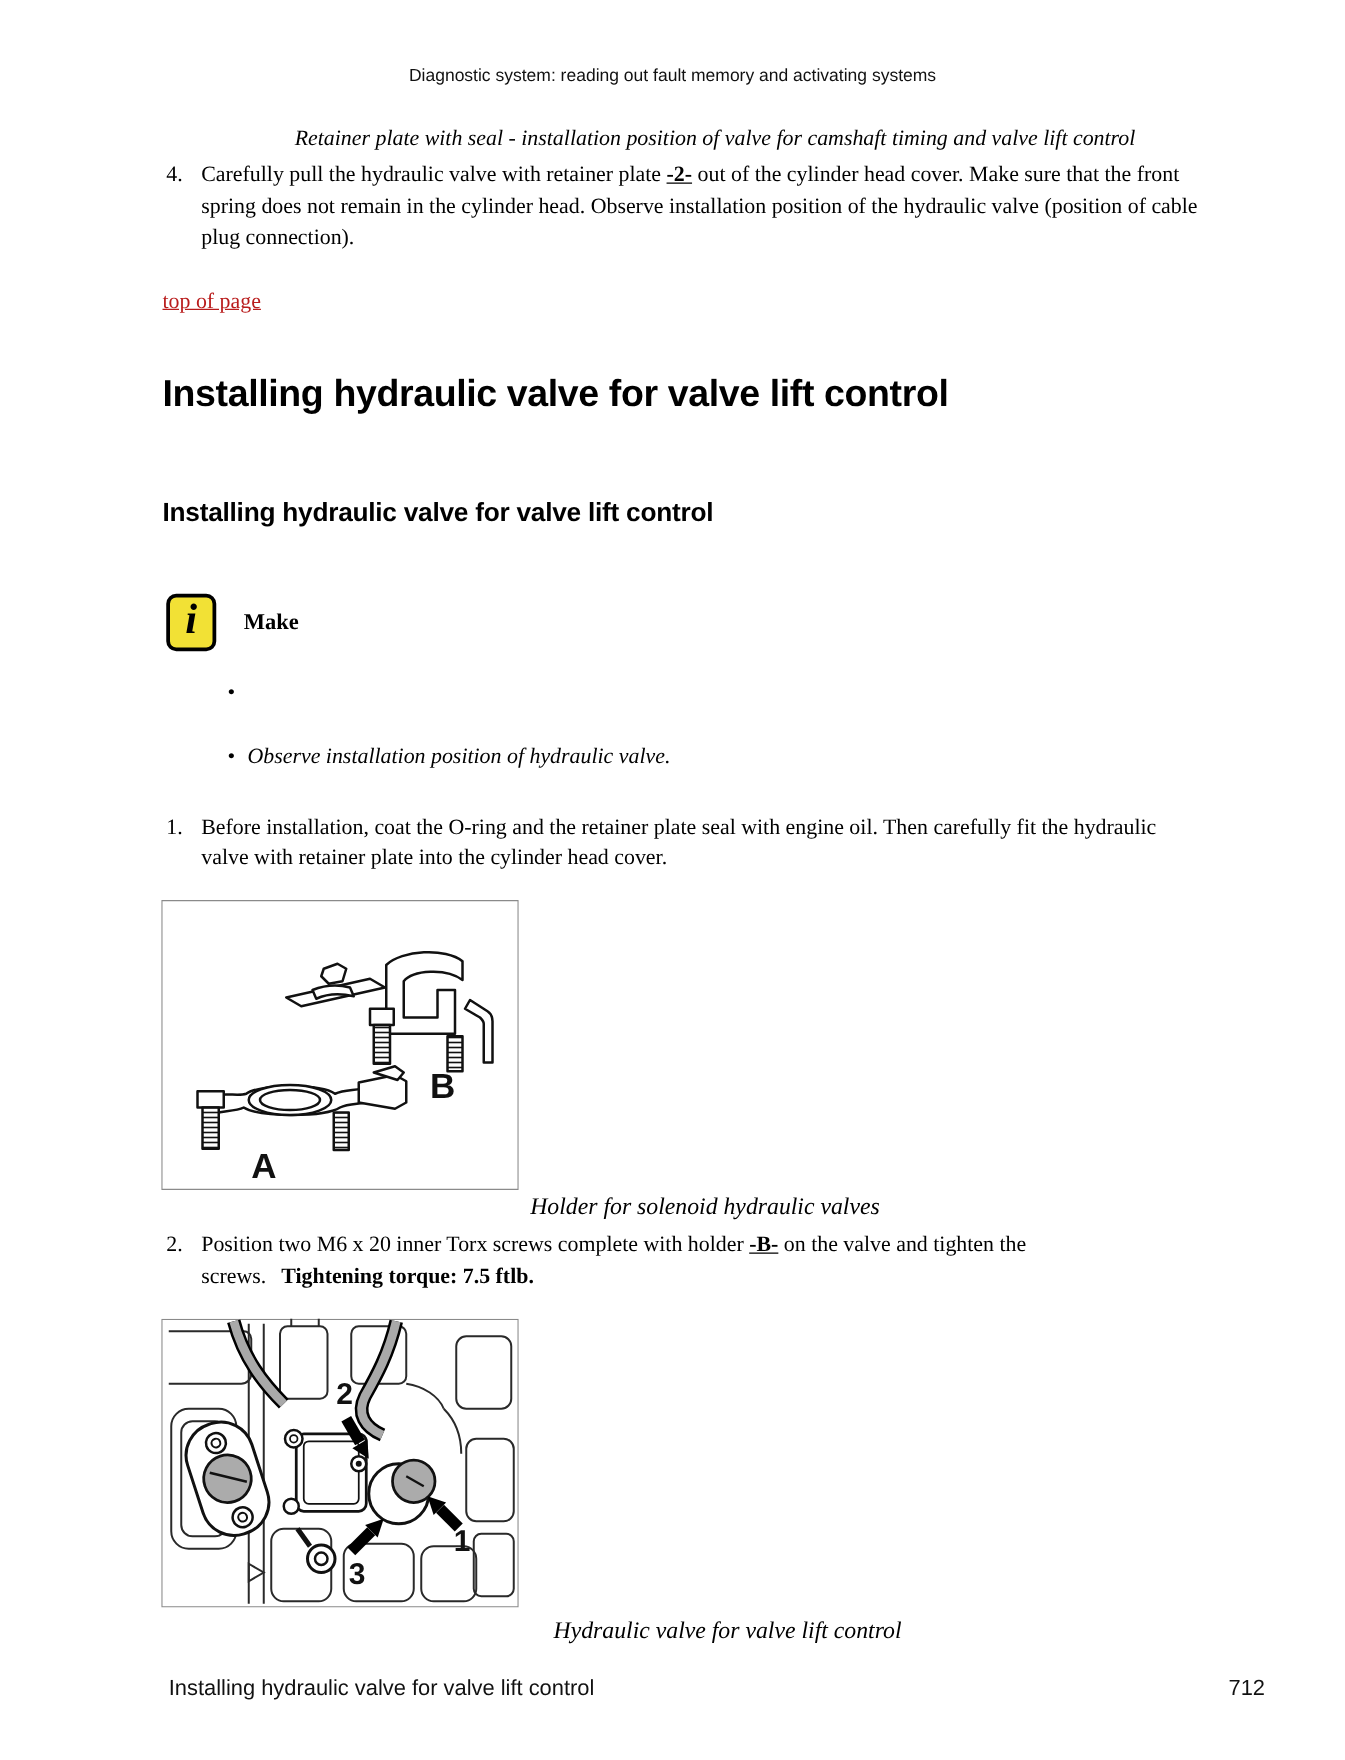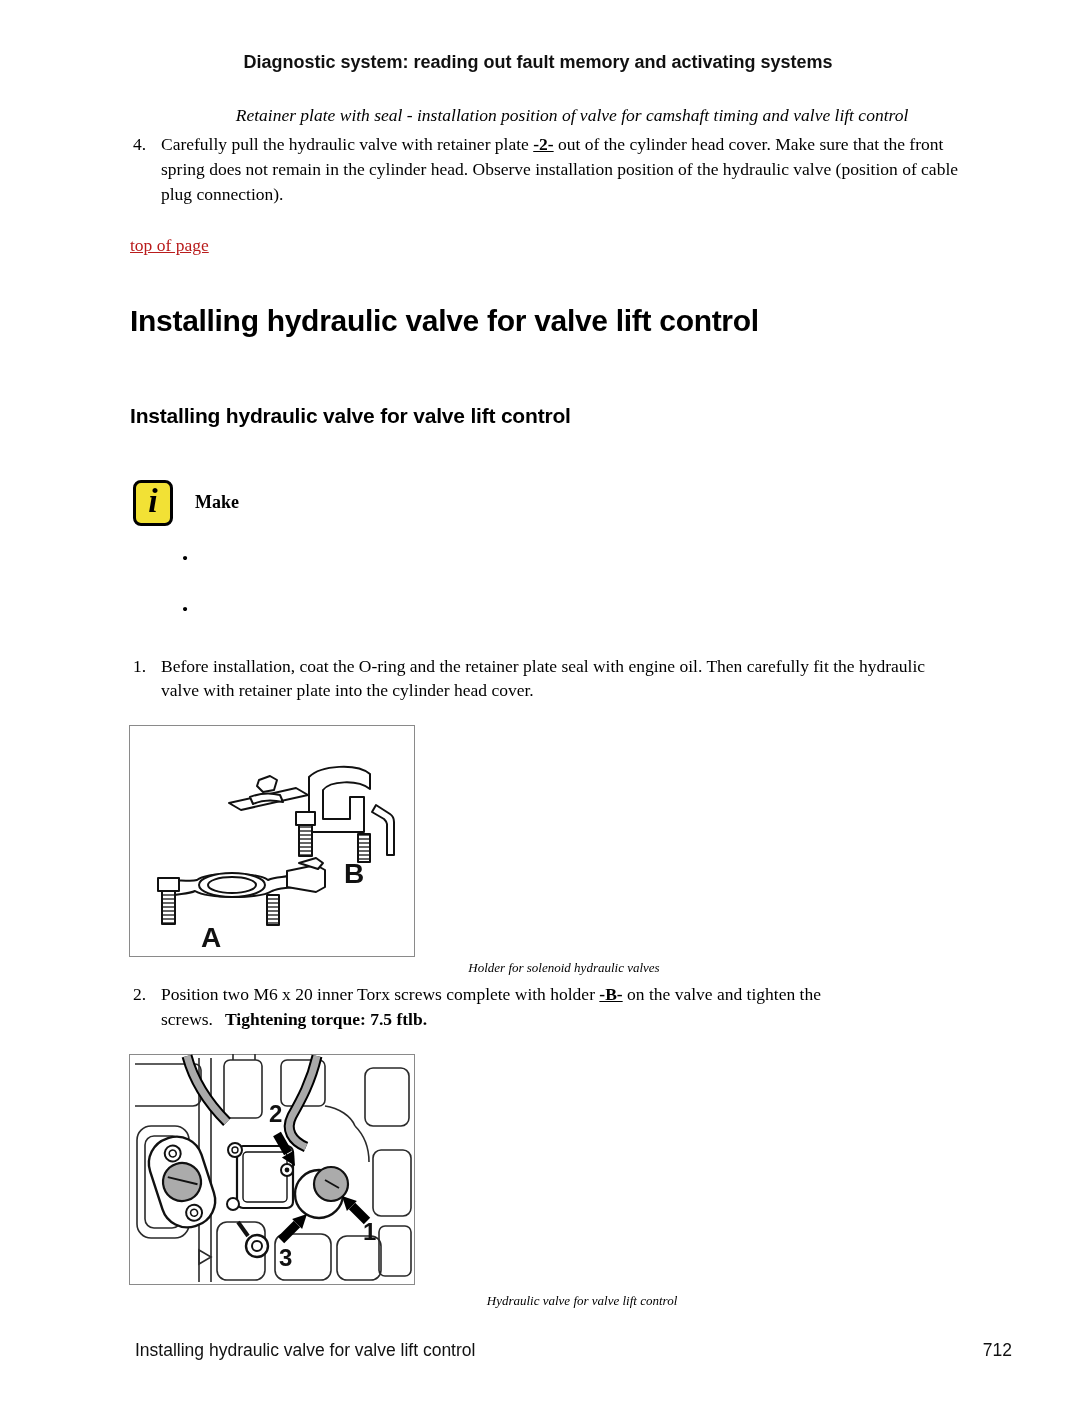--- a/index.html
+++ b/index.html
@@ -3,21 +3,21 @@
 <meta charset="utf-8">
 <style>
   * { margin:0; padding:0; box-sizing:border-box; }
   html,body { background:#fff; }
   body {
     width:1076px; height:1408px; position:relative; overflow:hidden;
     font-family:"Liberation Serif", serif; color:#000;
   }
   .header-title {
     margin-top:52px; text-align:center;
-    font-family:"Liberation Sans", sans-serif; font-size:18px; color:#111;font-weight:bold;
+    font-family:"Liberation Sans", sans-serif; font-size:14px; color:#111;
   }
   .intro-caption {
     margin-top:32px; padding-left:68px; text-align:center;
     font-style:italic; font-size:17.5px;
   }
   .step { display:flex; margin-left:133px; margin-top:6px; font-size:17.5px; line-height:1.42; }
   .step .num { width:28px; flex:0 0 28px; }
   .step .txt { width:800px; }
   .ref-link { font-weight:bold; text-decoration:underline; color:#000; cursor:pointer; }
   .top-link {
@@ -47,21 +47,21 @@
   .step.step1 { margin-top:34px; }
   .step.step2 { margin-top:6px; }
   .torque { font-weight:bold; margin-left:12px; }
   .figure {
     margin-left:129px; width:286px; background:#fff;
   }
   .figure.fig1 { margin-top:22px; height:232px; }
   .figure.fig2 { margin-top:22px; height:231px; }
   .figure svg { display:block; width:100%; height:100%; }
   .fig-caption {
-    padding-left:52px; text-align:center; font-style:italic; font-size:13px;
+    padding-left:52px; text-align:center; font-style:italic; font-size:19px;
   }
   .fig-caption.c1 { margin-top:3px; }
   .fig-caption.c2 { margin-top:8px;margin-left:36px; }
   .footer {
     position:absolute; left:0; right:0; top:1340px;
     display:flex; justify-content:space-between;
     padding:0 64px 0 135px;
     font-family:"Liberation Sans", sans-serif; font-size:17.5px; color:#111;
   }
   svg text.fig-label {
@@ -91,20 +91,21 @@
 <div class="note-head">
   <div class="note-icon" id="note-icon" style="background: rgb(242, 225, 53);">i</div>
   <div class="note-label">Make</div>
 </div>
 
 <div class="bullet first">
   <span class="dot">•</span>
 </div>
 <div class="bullet second">
   <span class="dot">•</span>
+  <span>Observe installation position of hydraulic valve.</span>
 </div>
 
 <div class="step step1">
   <div class="num">1.</div>
   <div class="txt">Before installation, coat the O-ring and the retainer plate seal with engine oil. Then carefully fit the hydraulic valve with retainer plate into the cylinder head cover.</div>
 </div>
 
 <div class="figure fig1">
   <svg viewBox="0 0 286 232">
     <defs>

